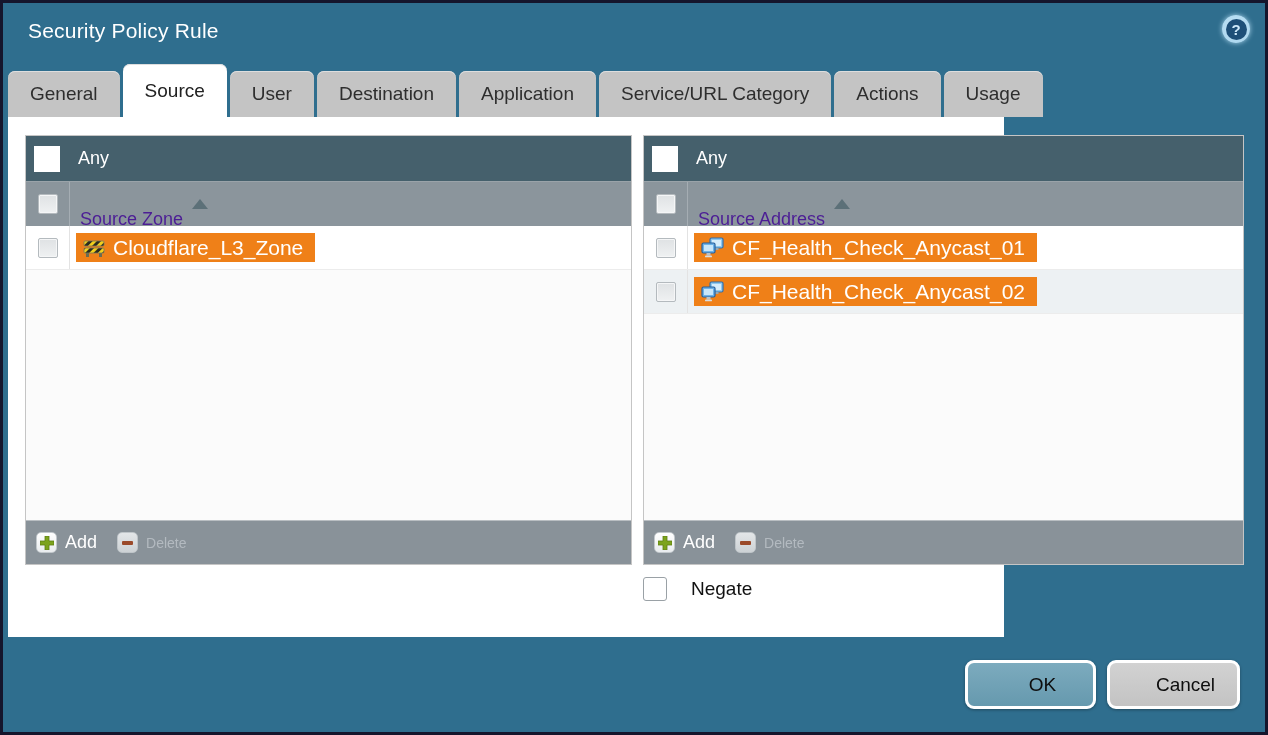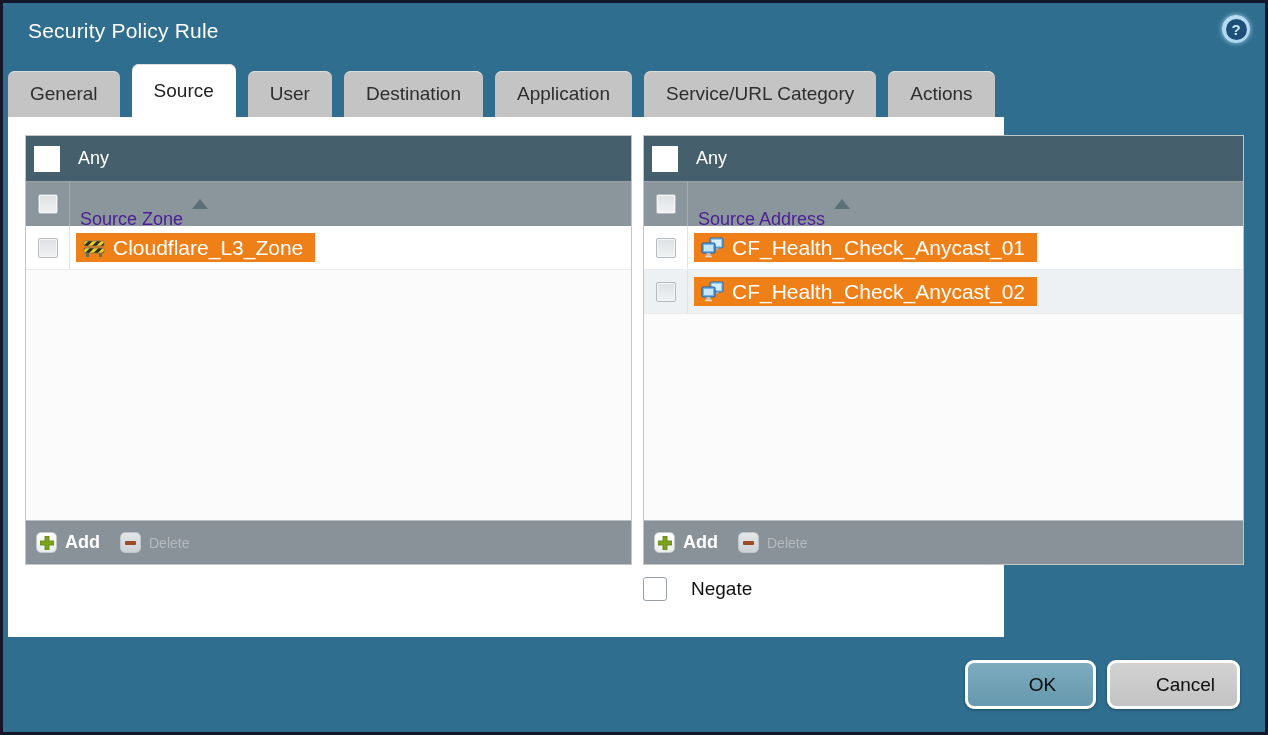--- a/index.html
+++ b/index.html
@@ -20,21 +20,21 @@
     background:radial-gradient(circle at 50% 45%, #cfeafb 0%, #9fd0ea 100%);
     box-shadow:0 0 5px rgba(200,235,255,.8);
     display:flex; align-items:center; justify-content:center; cursor:pointer;
   }
   .help-icon .inner {
     width:21px; height:21px; border-radius:50%; background:#1d4f78;
     color:#cfeafb; font-size:15px; font-weight:bold; text-align:center; line-height:21px;
   }
 
   
-  .tabs { position:absolute; left:5px; top:61px; height:53px; display:flex; align-items:flex-end; gap:12px; }
+  .tabs { position:absolute; left:5px; top:61px; height:53px; display:flex; align-items:flex-end; gap:3px; }
   .tab {
     height:46px; background:#c4c4c4; color:#2e2e2e; font-size:19px;
     border-radius:7px 7px 0 0; padding:0 22px; display:flex; align-items:center; justify-content:center;
     cursor:pointer; box-shadow:inset 0 1px 0 #dedede;
   }
   .tab.active { height:53px; background:#ffffff; color:#222; }
 
   
   .content {
     position:absolute; left:5px; top:114px; width:996px; height:520px;
@@ -85,21 +85,21 @@
 
   .panel-footer {
     height:44px; background:#899299; flex:0 0 auto; display:flex; align-items:center; padding-left:10px; gap:20px;
     border-top:1px solid #b9bec2;
   }
   .pf-btn { display:flex; align-items:center; gap:8px; cursor:pointer; }
   .pf-btn .ico {
     width:21px; height:21px; border-radius:5px; display:flex; align-items:center; justify-content:center;
   }
   .pf-btn.add .ico { background:linear-gradient(180deg,#ffffff,#e9ecee); border:1px solid #c2c8cc; }
-  .pf-btn.add .lbl { color:#ffffff; font-size:18px;font-weight:bold; }
+  .pf-btn.add .lbl { color:#ffffff; font-size:18px; }
   .pf-btn.delete { cursor:default; }
   .pf-btn.delete .ico { background:linear-gradient(180deg,#e3e6e8,#cdd2d5); border:1px solid #bfc5c9; }
   .pf-btn.delete .lbl { color:#b3bac0; font-size:14px; }
   .minus-bar { width:11px; height:4px; background:#9b4a2a; border-radius:1px; }
 
   .negate-row { position:absolute; left:635px; top:460px; display:flex; align-items:center; gap:24px; }
   .negate-cb {
     width:24px; height:24px; background:#ffffff; border:1px solid #9aa1a6; border-radius:3px; cursor:pointer;
     box-shadow:inset 0 0 0 2px #fff;
   }
@@ -157,20 +157,21 @@
   </div>
 
   <div class="tabs">
     <div class="tab">General</div>
     <div class="tab active">Source</div>
     <div class="tab">User</div>
     <div class="tab">Destination</div>
     <div class="tab">Application</div>
     <div class="tab">Service/URL Category</div>
     <div class="tab">Actions</div>
+    <div class="tab">Usage</div>
   </div>
 
   <div class="content">
 
     <div class="panel left">
       <div class="any-header">
         <div class="any-cb"></div>
         <div class="any-label">Any</div>
       </div>
       <div class="col-header">

